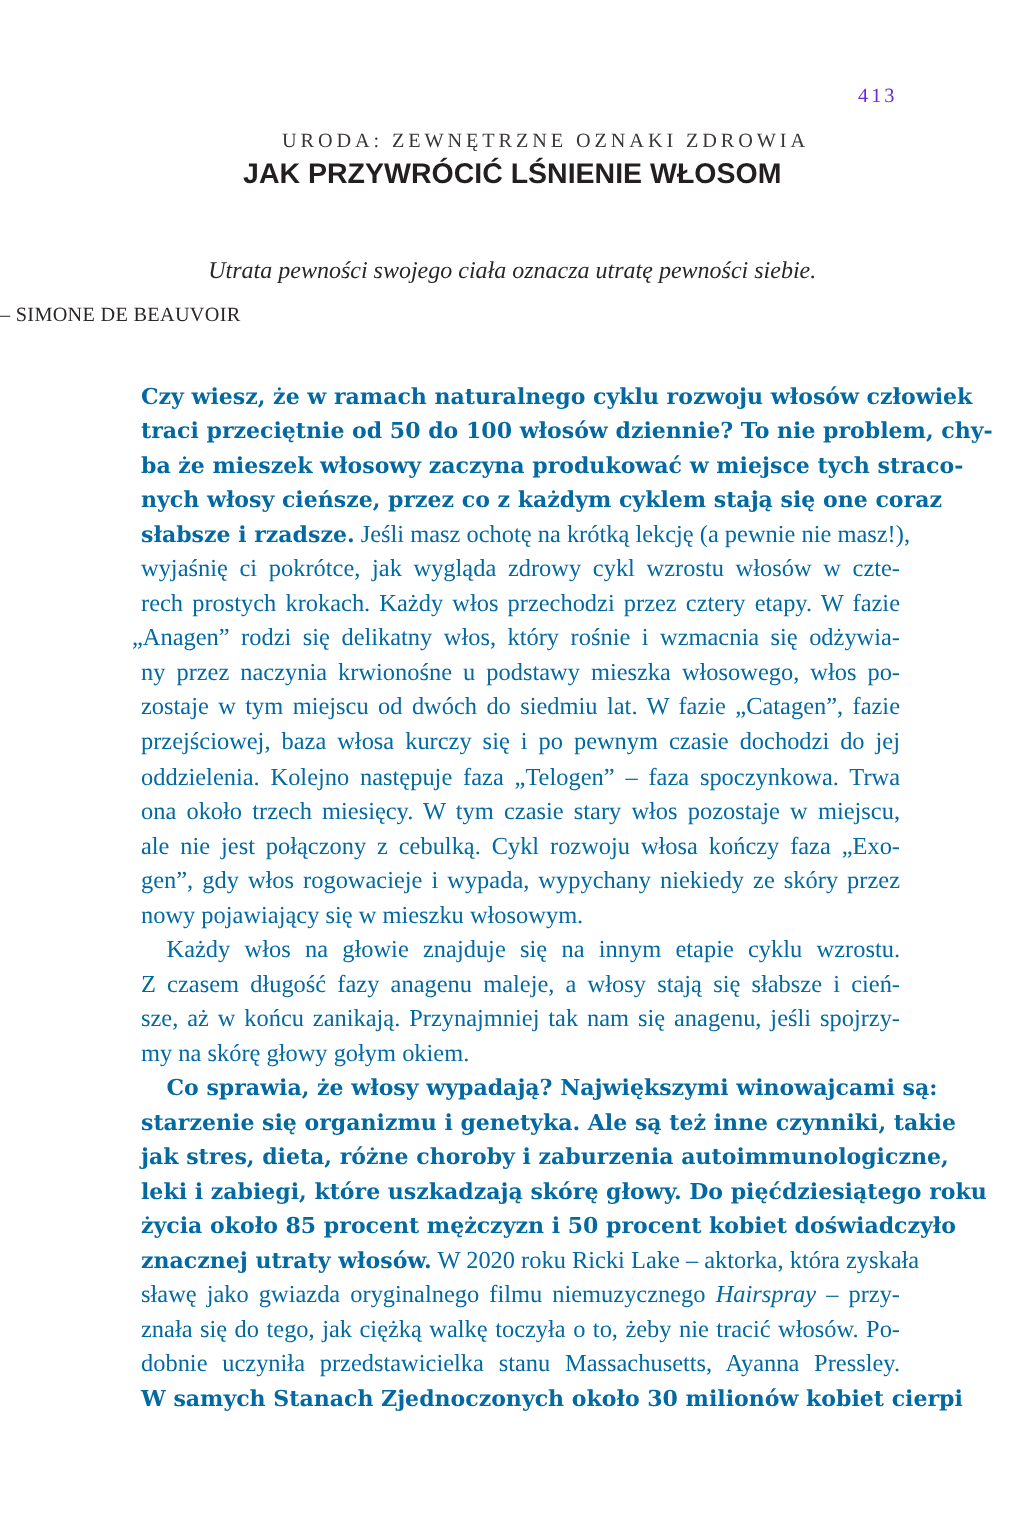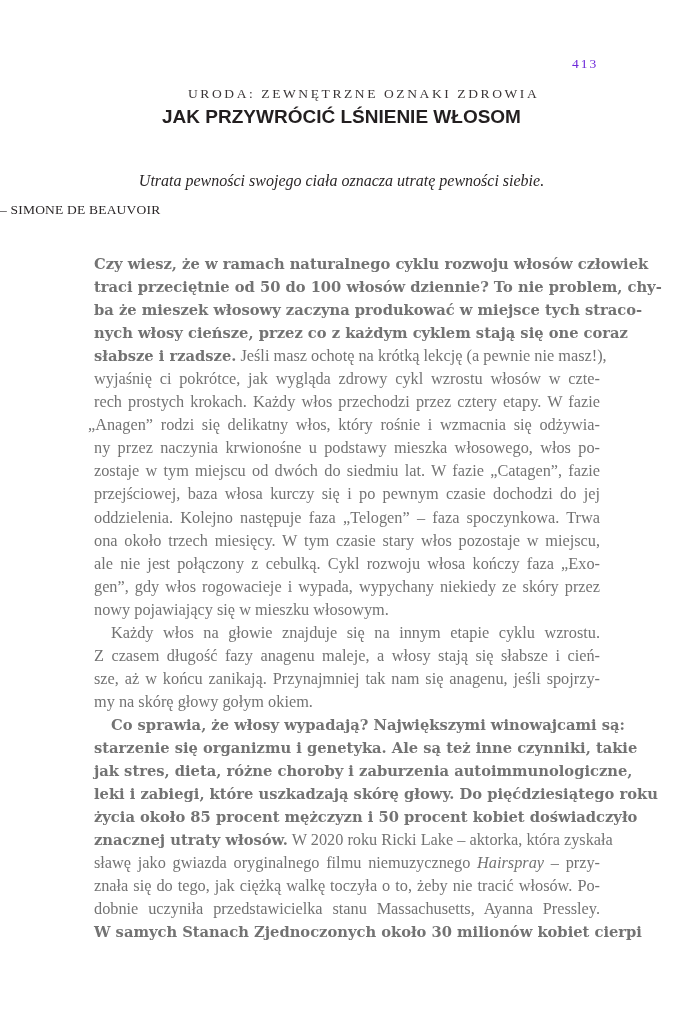--- a/index.html
+++ b/index.html
@@ -75,21 +75,21 @@
     color: #2a2627;
     letter-spacing: 0.2px;
   }
   .body-text {
     position: absolute;
     top: 252px;
     left: 94px;
     width: 506px;
     font-family: "Liberation Serif", serif;
     font-size: 16.3px;
-    color: #737373;
+    color: #0369a1;
   }
   .line {
     display: block;
     height: 23.05px;
     line-height: 23.05px;
     text-align: justify;
     text-align-last: justify;
     white-space: nowrap;
     overflow: visible;
   }

